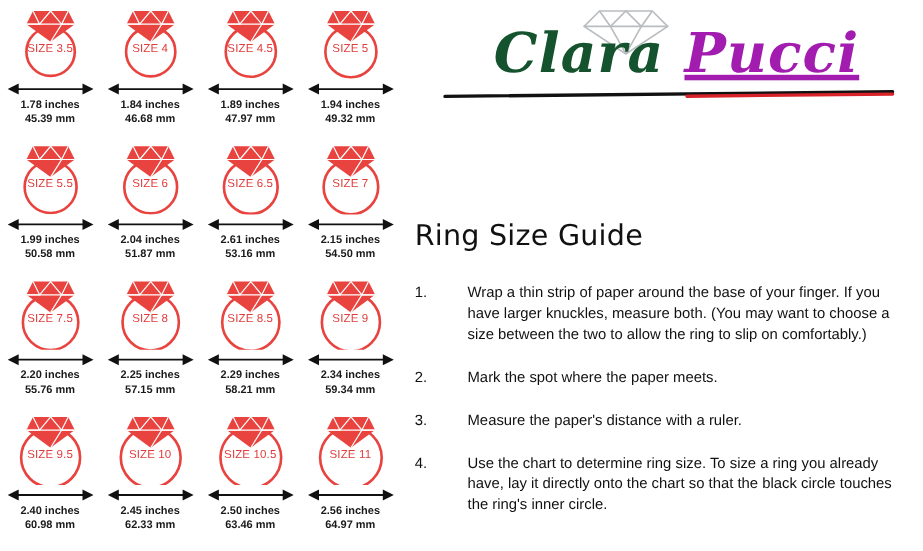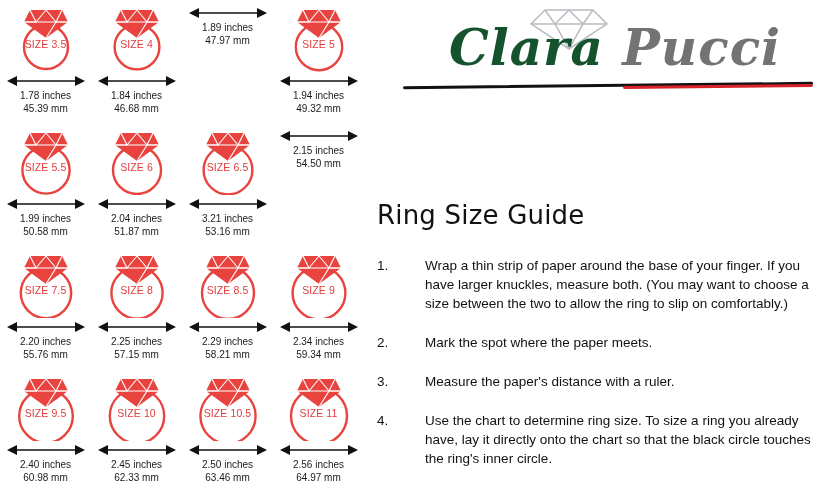--- a/index.html
+++ b/index.html
@@ -61,20 +61,21 @@
     height: 16px;
     position: relative;
     margin-top: 1px;
   }
   .measures {
     text-align: center;
     line-height: 12.5px;
     font-size: 10px;
     color: #1a1a1a;
     margin-top: 1px;
+    font-weight: bold;
   }
 
   
   .right {
     width: 474px;
     position: relative;
     padding: 0 18px 0 10px;
   }
   .logo {
     position: relative;
@@ -93,21 +94,21 @@
     width: 460px;
     text-align: center;
     font-family: "DejaVu Serif", serif;
     font-style: italic;
     font-size: 50px;
     font-weight: bold;
     letter-spacing: 1px;
     white-space: nowrap;
   }
   .logo-clara { color: #14532d; }
-  .logo-pucci { color: #737373; }
+  .logo-pucci { color: #a21caf; text-decoration: underline; }
   .logo-underline {
     position: absolute;
     left: 28px;
     top: 84px;
     width: 410px;
     height: 3px;
     background: #111;
     transform: rotate(-0.6deg);
     border-radius: 2px;
   }
@@ -191,20 +192,31 @@
             <polygon points="2,8 12,3 12,13" fill="#111"></polygon>
             <polygon points="80,8 70,3 70,13" fill="#111"></polygon>
           </svg>
         </div>
         <div class="measures">
           <div>1.84 inches</div>
           <div>46.68 mm</div>
         </div>
       </div>
       <div class="cell">
+        <div class="ring-wrap">
+          <svg class="ring-svg" width="72" height="66" viewBox="0 0 72 66">
+            <circle cx="36" cy="41" r="22.8" fill="none" stroke="#e8433f" stroke-width="2.4"></circle>
+            <polygon points="20,4 52,4 58,16 36,32 14,16" fill="#e8433f"></polygon>
+            <polyline points="20,4 26,16 14,16" fill="none" stroke="#ffffff" stroke-width="1.1"></polyline>
+            <polyline points="52,4 46,16 58,16" fill="none" stroke="#ffffff" stroke-width="1.1"></polyline>
+            <polyline points="26,16 36,4 46,16 36,32" fill="none" stroke="#ffffff" stroke-width="1.1"></polyline>
+            <line x1="14" y1="16" x2="58" y2="16" stroke="#ffffff" stroke-width="1.1"></line>
+          </svg>
+          <div class="size-label">SIZE 4.5</div>
+        </div>
         <div class="arrow-wrap">
           <svg width="82" height="16" viewBox="0 0 82 16">
             <line x1="10" y1="8" x2="72" y2="8" stroke="#111" stroke-width="1.6"></line>
             <polygon points="2,8 12,3 12,13" fill="#111"></polygon>
             <polygon points="80,8 70,3 70,13" fill="#111"></polygon>
           </svg>
         </div>
         <div class="measures">
           <div>1.89 inches</div>
           <div>47.97 mm</div>
@@ -298,25 +310,36 @@
           <div class="size-label">SIZE 6.5</div>
         </div>
         <div class="arrow-wrap">
           <svg width="82" height="16" viewBox="0 0 82 16">
             <line x1="10" y1="8" x2="72" y2="8" stroke="#111" stroke-width="1.6"></line>
             <polygon points="2,8 12,3 12,13" fill="#111"></polygon>
             <polygon points="80,8 70,3 70,13" fill="#111"></polygon>
           </svg>
         </div>
         <div class="measures">
-          <div>3.21 inches</div>
+          <div>2.61 inches</div>
           <div>53.16 mm</div>
         </div>
       </div>
       <div class="cell">
+        <div class="ring-wrap">
+          <svg class="ring-svg" width="72" height="66" viewBox="0 0 72 66">
+            <circle cx="36" cy="41" r="24.8" fill="none" stroke="#e8433f" stroke-width="2.4"></circle>
+            <polygon points="20,4 52,4 58,16 36,32 14,16" fill="#e8433f"></polygon>
+            <polyline points="20,4 26,16 14,16" fill="none" stroke="#ffffff" stroke-width="1.1"></polyline>
+            <polyline points="52,4 46,16 58,16" fill="none" stroke="#ffffff" stroke-width="1.1"></polyline>
+            <polyline points="26,16 36,4 46,16 36,32" fill="none" stroke="#ffffff" stroke-width="1.1"></polyline>
+            <line x1="14" y1="16" x2="58" y2="16" stroke="#ffffff" stroke-width="1.1"></line>
+          </svg>
+          <div class="size-label">SIZE 7</div>
+        </div>
         <div class="arrow-wrap">
           <svg width="82" height="16" viewBox="0 0 82 16">
             <line x1="10" y1="8" x2="72" y2="8" stroke="#111" stroke-width="1.6"></line>
             <polygon points="2,8 12,3 12,13" fill="#111"></polygon>
             <polygon points="80,8 70,3 70,13" fill="#111"></polygon>
           </svg>
         </div>
         <div class="measures">
           <div>2.15 inches</div>
           <div>54.50 mm</div>

